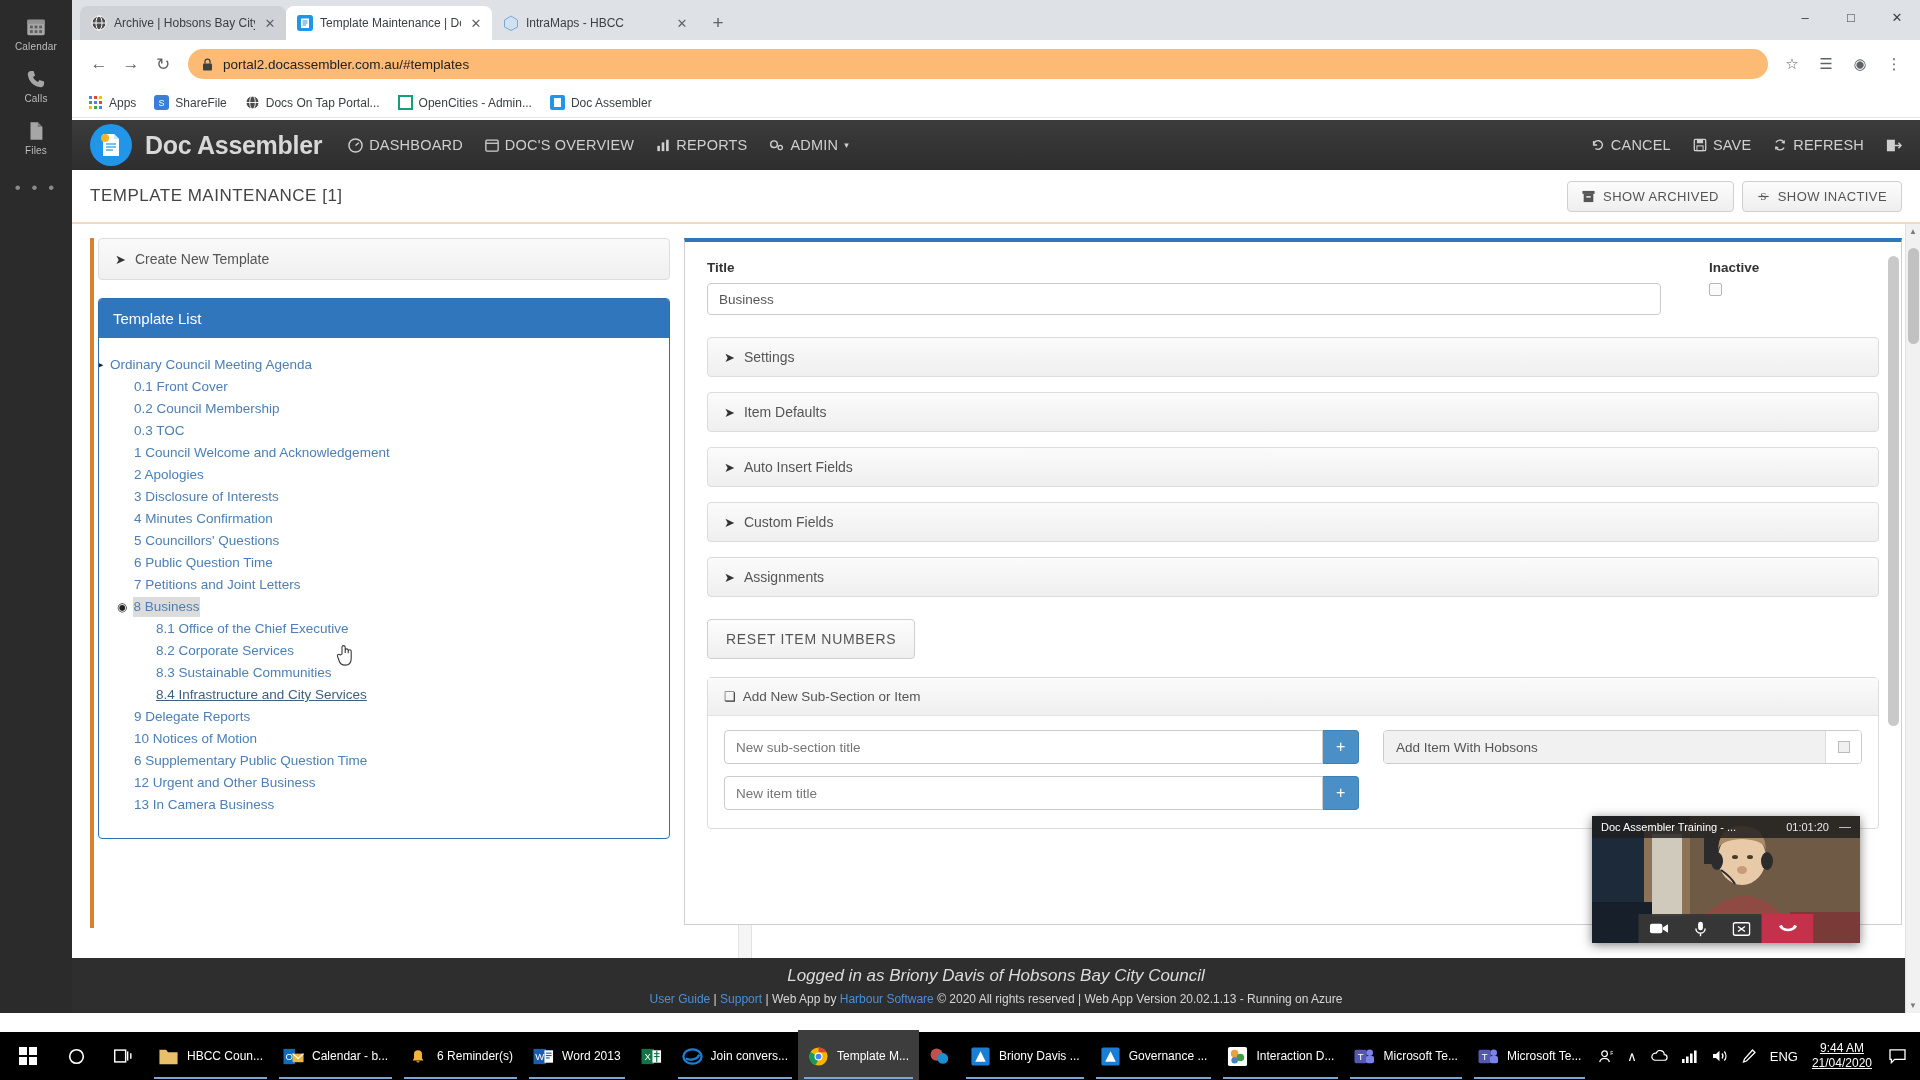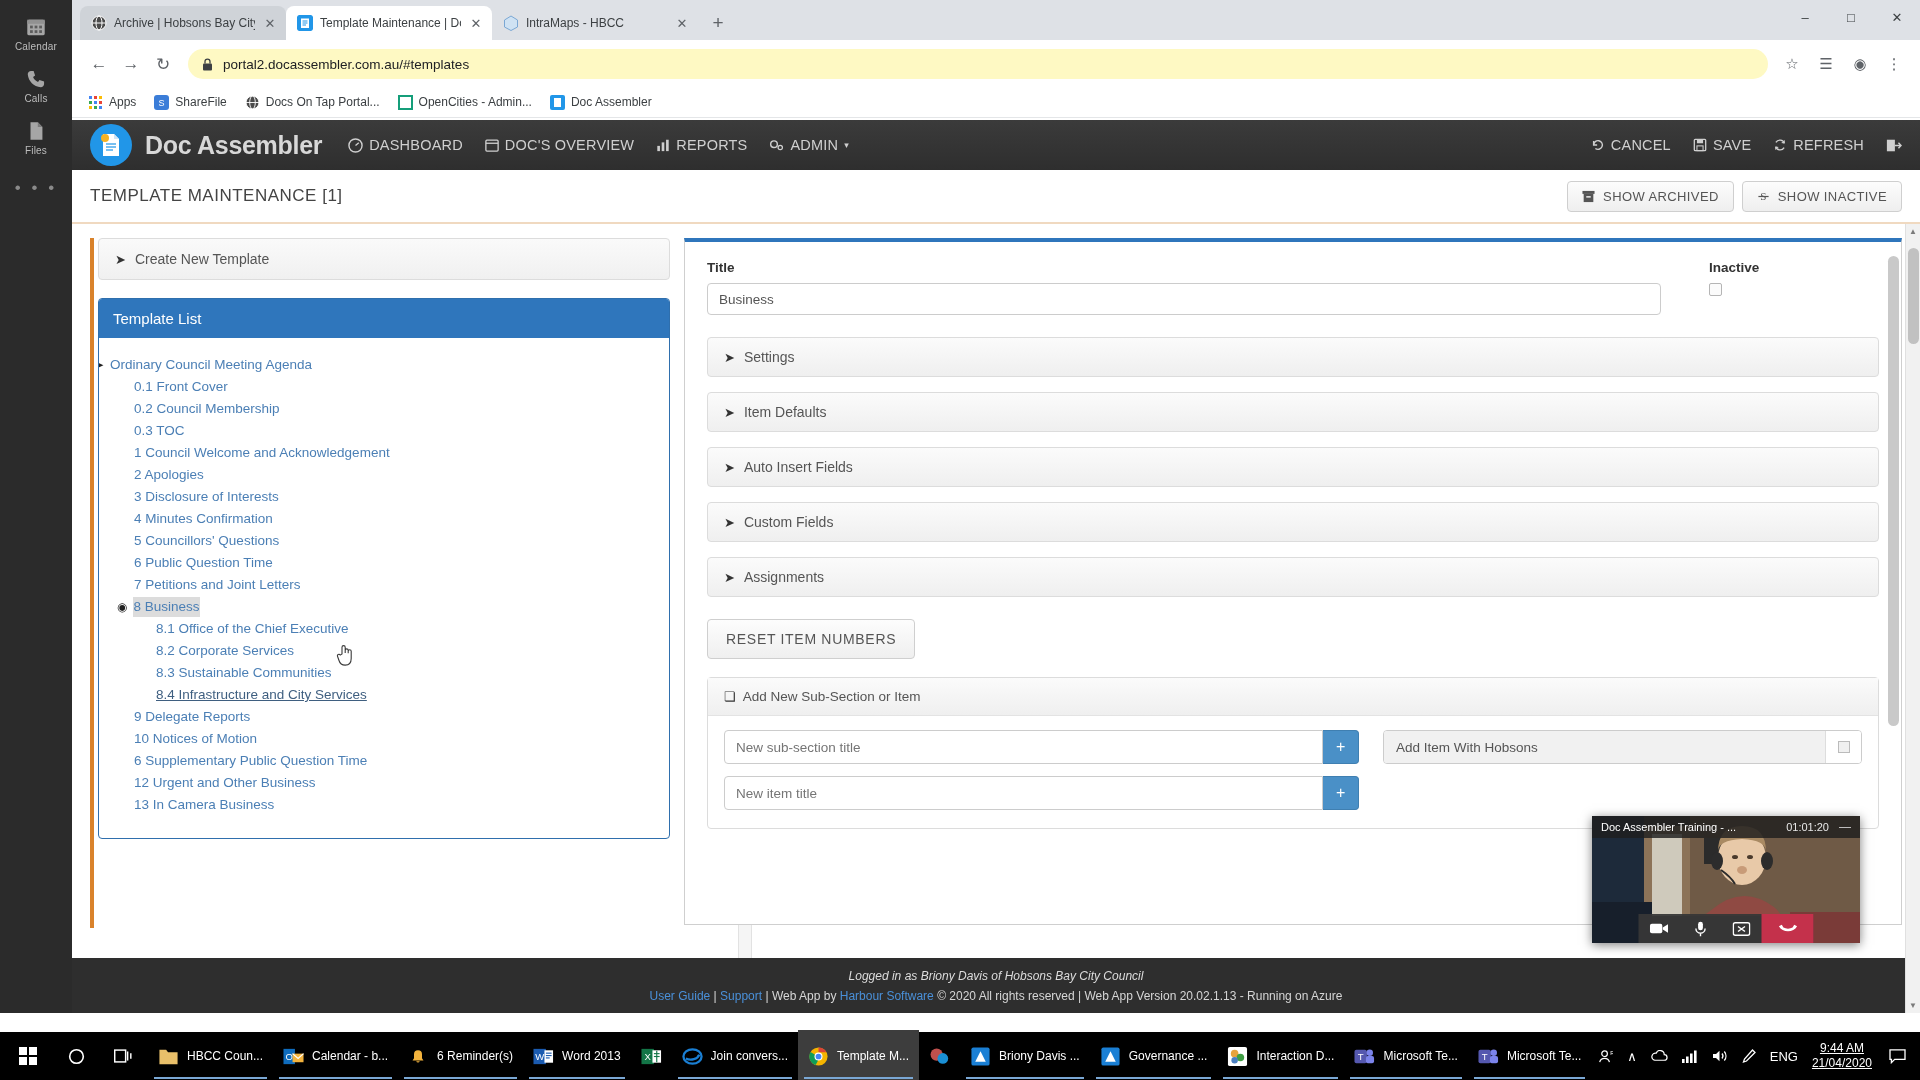--- a/index.html
+++ b/index.html
@@ -42,31 +42,31 @@
   .newtab { width: 28px; height: 28px; margin: 0 0 3px 6px; font-size: 19px; color: #5f6368;
     display: flex; align-items: center; justify-content: center; cursor: pointer; }
   .wincontrols { position: absolute; right: 0; top: 0; height: 34px; display: flex; }
   .wincontrols div { width: 46px; height: 34px; display: flex; align-items: center;
     justify-content: center; color: #3c4043; font-size: 13px; cursor: pointer; }
 
   .toolbar { height: 48px; background: #fff; display: flex; align-items: center; gap: 2px; padding: 0 12px; }
   .navbtn { width: 30px; height: 30px; display: flex; align-items: center; justify-content: center;
     color: #5f6368; font-size: 17px; cursor: pointer; }
   .omnibox {
-    flex: 1 1 auto; height: 30px; background: #fef9c3; border-radius: 15px;
+    flex: 1 1 auto; height: 30px; background: #fdba74; border-radius: 15px;
     display: flex; align-items: center; padding: 0 14px; gap: 10px; margin: 0 8px;
     font-size: 13.5px; color: #202124; cursor: text;
   }
   .tb-right { display: flex; align-items: center; gap: 6px; }
   .tb-right div { width: 28px; height: 28px; display: flex; align-items: center;
     justify-content: center; color: #5f6368; font-size: 15px; cursor: pointer; }
 
   .bookmarks { height: 30px; background: #fff; display: flex; align-items: center;
     gap: 18px; padding: 0 16px; font-size: 12px; color: #3c4043; border-bottom: 1px solid #e4e6e8; }
-  .bm { display: flex; align-items: flex-start; gap: 6px; cursor: pointer; white-space: nowrap; }
+  .bm { display: flex; align-items: center; gap: 6px; cursor: pointer; white-space: nowrap; }
   .bm-ico { width: 15px; height: 15px; display: block; }
 
   
   .viewport { position: absolute; left: 0; top: 120px; width: 1848px; height: 893px;
     background: #fff; overflow: hidden; }
 
   .appbar { height: 50px; background: linear-gradient(#3b3b3b,#2e2e2e);
     display: flex; align-items: center; padding: 0 18px; }
   .brand { display: flex; align-items: center; gap: 13px; margin-right: 26px; }
   .brand-logo { width: 42px; height: 42px; border-radius: 50%; background: #2196e8;
@@ -167,21 +167,21 @@
     background: #f5f5f5; border: 1px solid #e2e2e2; border-radius: 2px; }
   .left-sb-thumb { position: absolute; left: 1px; top: 12px; width: 10px; height: 360px;
     background: #cccccc; border-radius: 5px; }
   .left-sb-up, .left-sb-dn { position: absolute; left: 0; width: 12px; height: 13px;
     display: flex; align-items: center; justify-content: center; font-size: 7px; color: #8a8a8a; }
   .left-sb-up { top: 0; }
 
   .footer { position: absolute; left: 0; bottom: 0; width: 1848px; height: 55px;
     background: #2e2e2e; color: #cfcfcf; display: flex; flex-direction: column;
     align-items: center; justify-content: center; gap: 6px; }
-  .footer .l1 { font-size: 12px; font-style: italic; color: #dcdcdc; }
+  .footer .l1 { font-size: 17px; font-style: italic; color: #dcdcdc; }
   .footer .l2 { font-size: 12px; color: #d6d6d6; }
   .footer .l2 a { color: #4a90d9; text-decoration: none; cursor: pointer; }
 
   
   .callpip { position: absolute; left: 1592; top: 816px; width: 268px; height: 127px;
     background: #1f1f1f; box-shadow: 0 2px 10px rgba(0,0,0,.5); overflow: hidden; }
   .pip-head { height: 22px; display: flex; align-items: center; padding: 0 9px; gap: 10px;
     background: rgba(30,30,30,.82); position: relative; z-index: 3; }
   .pip-title { font-size: 11px; color: #fff; white-space: nowrap; overflow: hidden; flex: 1 1 auto; }
   .pip-time { font-size: 11px; color: #e8e8e8; }

